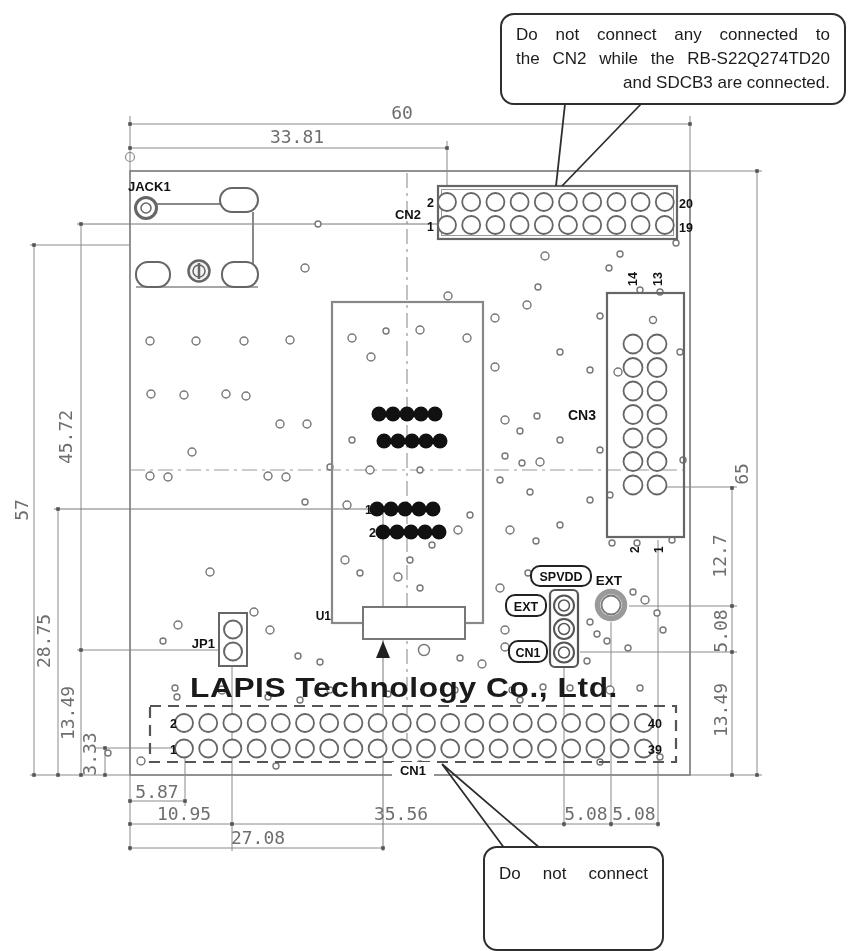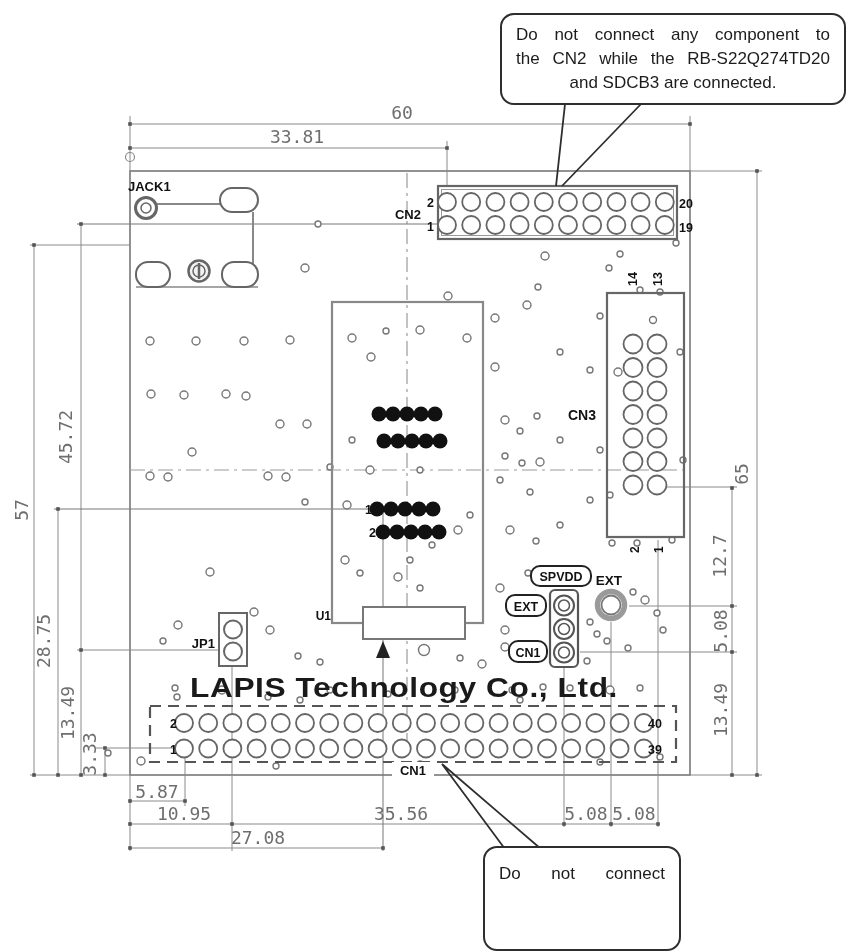--- a/index.html
+++ b/index.html
@@ -3,23 +3,23 @@
 <meta charset="utf-8">
 <style>
   html,body{margin:0;padding:0;background:#fff;}
   #stage{position:relative;width:850px;height:951px;background:#fff;overflow:hidden;
          font-family:"Liberation Sans",sans-serif;}
   #stage svg{position:absolute;left:0;top:0;}
   .callout{position:absolute;box-sizing:border-box;background:#fff;border:2px solid #2e2e2e;
            border-radius:14px;color:#1c1c1c;font-family:"Liberation Sans",sans-serif;
            font-size:17px;z-index:5;}
   .callout .jline{text-align:justify;text-align-last:justify;white-space:normal;}
-  .callout .lline{text-align:center;}
+  .callout .lline{text-align:right;}
   #callout-cn2{left:500px;top:13px;width:346px;height:92px;padding:8px 14px;line-height:24px;}
-  #callout-cn1{left:483px;top:846px;width:198px;height:105px;padding:12px 14px;line-height:27px;}
+  #callout-cn1{left:483px;top:846px;width:181px;height:105px;padding:12px 14px;line-height:27px;}
   text{font-family:"Liberation Sans",sans-serif;fill:#1a1a1a;}
   .dim{font-family:"DejaVu Sans Mono",monospace;font-size:18px;fill:#6e6e6e;font-weight:normal;}
   .ref{font-weight:bold;fill:#111;}
   .net{font-weight:bold;fill:#111;font-size:12.5px;}
 </style>
 </head>
 <body>
 
 <div id="stage">
 
@@ -417,21 +417,21 @@
     <text class="dim" x="258" y="844" text-anchor="middle">27.08</text>
   </g>
 
   <g stroke="#2e2e2e" stroke-width="1.8" fill="#fff">
     <path d="M565 104 L556 186 M641 104 L562 186"></path>
     <path d="M442 764 L505 849 M442 764 L541 849"></path>
   </g>
 </svg>
 
 <div class="callout" id="callout-cn2">
-  <div class="jline"><span>Do not connect any component to</span></div>
+  <div class="jline"><span>Do not connect any connected to</span></div>
   <div class="jline"><span>the CN2 while the RB-S22Q274TD20</span></div>
   <div class="lline"><span>and SDCB3 are connected.</span></div>
 </div>
 
 <div class="callout" id="callout-cn1">
   <div class="jline"><span>Do not connect</span></div>
 </div>
 
 </div>
 

